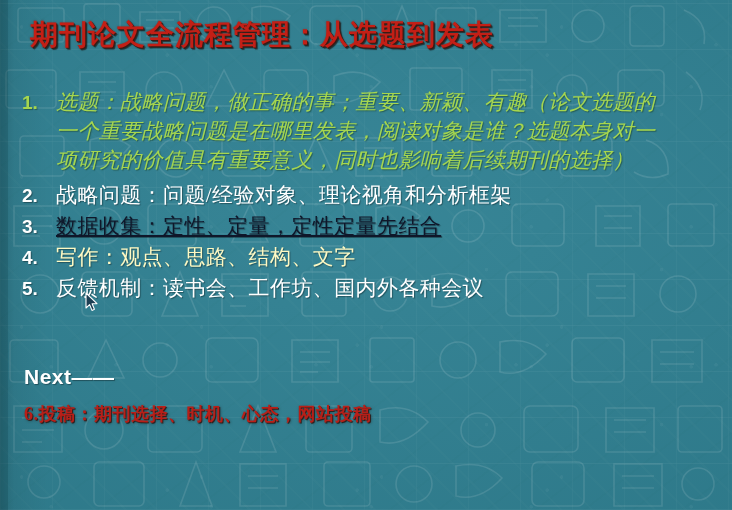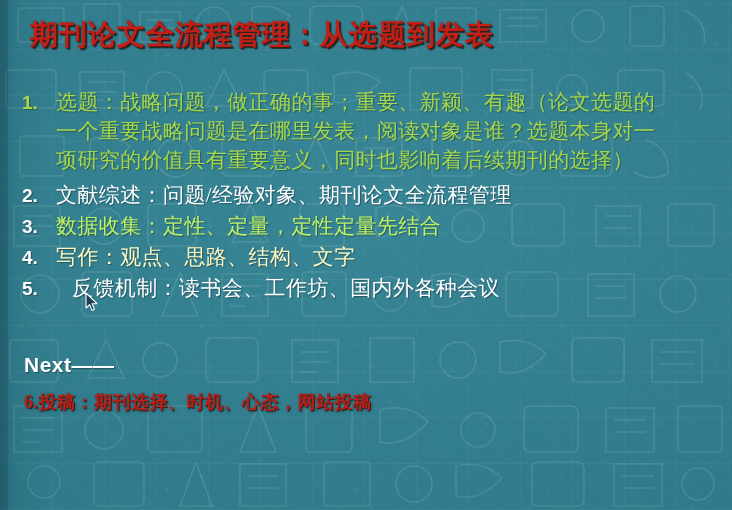--- a/index.html
+++ b/index.html
@@ -122,21 +122,21 @@
   .li.green .txt {
     color: #a6d64e;
     text-shadow: 1px 1px 1px rgba(20,50,20,0.45);
   }
   .li.item1 .txt { max-width: 620px; }
   .li.item1 { margin-bottom: 6px; }
 
   .next-block {
     position: absolute;
     left: 24px;
-    top: 352px;
+    top: 364px;
   }
   .next-label {
     font-family: "Liberation Sans", "DejaVu Sans", sans-serif;
     font-weight: bold;
     font-size: 21px;
     color: #ffffff;
     letter-spacing: 0.5px;
     text-shadow: 1px 1px 1px rgba(0,0,0,0.35);
     line-height: 26px;
   }
@@ -272,41 +272,41 @@
   </div>
 
   <div class="content">
 
     <div class="title" style="color: rgb(195, 31, 22);">期刊论文全流程管理：从选题到发表</div>
 
     <div class="list">
 
       <div class="li item1 green">
         <span class="num" style="color: rgb(166, 214, 78);">1.</span>
-        <span class="txt" style="color: rgb(166, 214, 78);">选题：战略问题，做正确的事；重要、新颖、有趣（论文选题的一个重要战略问题是在哪里发表，阅读对象是谁？选题本身对一项研究的价值具有重要意义，同时也影响着后续期刊的选择）</span>
+        <span class="txt" style="color: rgb(166, 214, 78); font-style: italic;">选题：战略问题，做正确的事；重要、新颖、有趣（论文选题的一个重要战略问题是在哪里发表，阅读对象是谁？选题本身对一项研究的价值具有重要意义，同时也影响着后续期刊的选择）</span>
       </div>
 
       <div class="li">
         <span class="num" style="color: rgb(255, 255, 255);">2.</span>
-        <span class="txt" style="color: rgb(255, 255, 255);">文献综述：问题/经验对象、期刊论文全流程管理</span>
+        <span class="txt" style="color: rgb(255, 255, 255);">战略问题：问题/经验对象、理论视角和分析框架</span>
       </div>
 
       <div class="li">
         <span class="num" style="color: rgb(255, 255, 255);">3.</span>
-        <span class="txt" style="color: #bef264;">数据收集：定性、定量，定性定量先结合</span>
+        <span class="txt" style="color: #0f172a; text-decoration: underline;">数据收集：定性、定量，定性定量先结合</span>
       </div>
 
       <div class="li">
         <span class="num" style="color: rgb(255, 255, 255);">4.</span>
         <span class="txt" style="color: #fef9c3;">写作：观点、思路、结构、文字</span>
       </div>
 
       <div class="li">
         <span class="num" style="color: rgb(255, 255, 255);">5.</span>
-        <span class="txt" style="color: rgb(255, 255, 255); margin-left: 16px;">反馈机制：读书会、工作坊、国内外各种会议</span>
+        <span class="txt" style="color: rgb(255, 255, 255);">反馈机制：读书会、工作坊、国内外各种会议</span>
       </div>
 
     </div>
 
     <div class="next-block">
       <div class="next-label">Next——</div>
       <div class="item6" style="color: rgb(184, 31, 24);">6.投稿：期刊选择、时机、心态，网站投稿</div>
     </div>
 
     <svg class="cursor" viewBox="0 0 14 20" xmlns="http://www.w3.org/2000/svg" style="left: 85px; top: 292px;">

